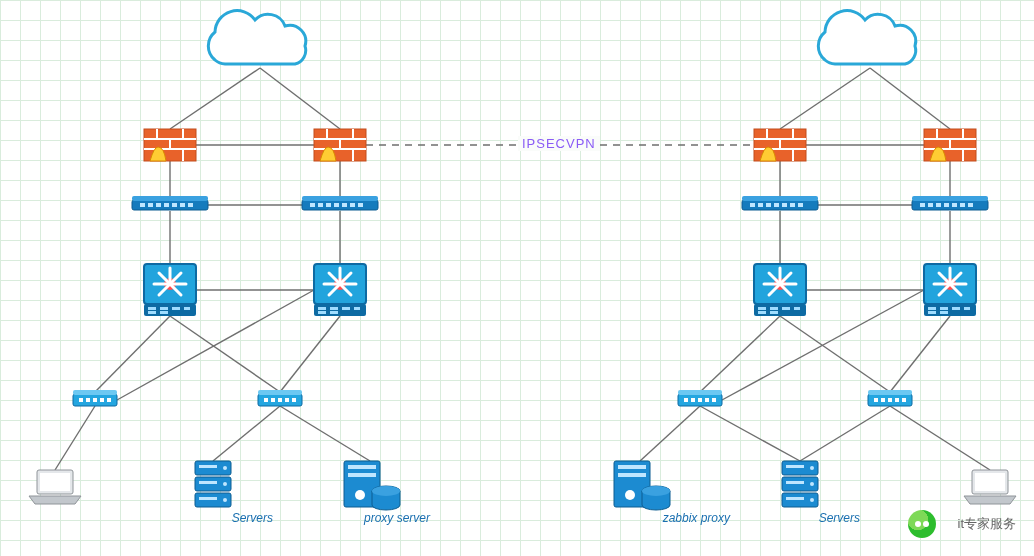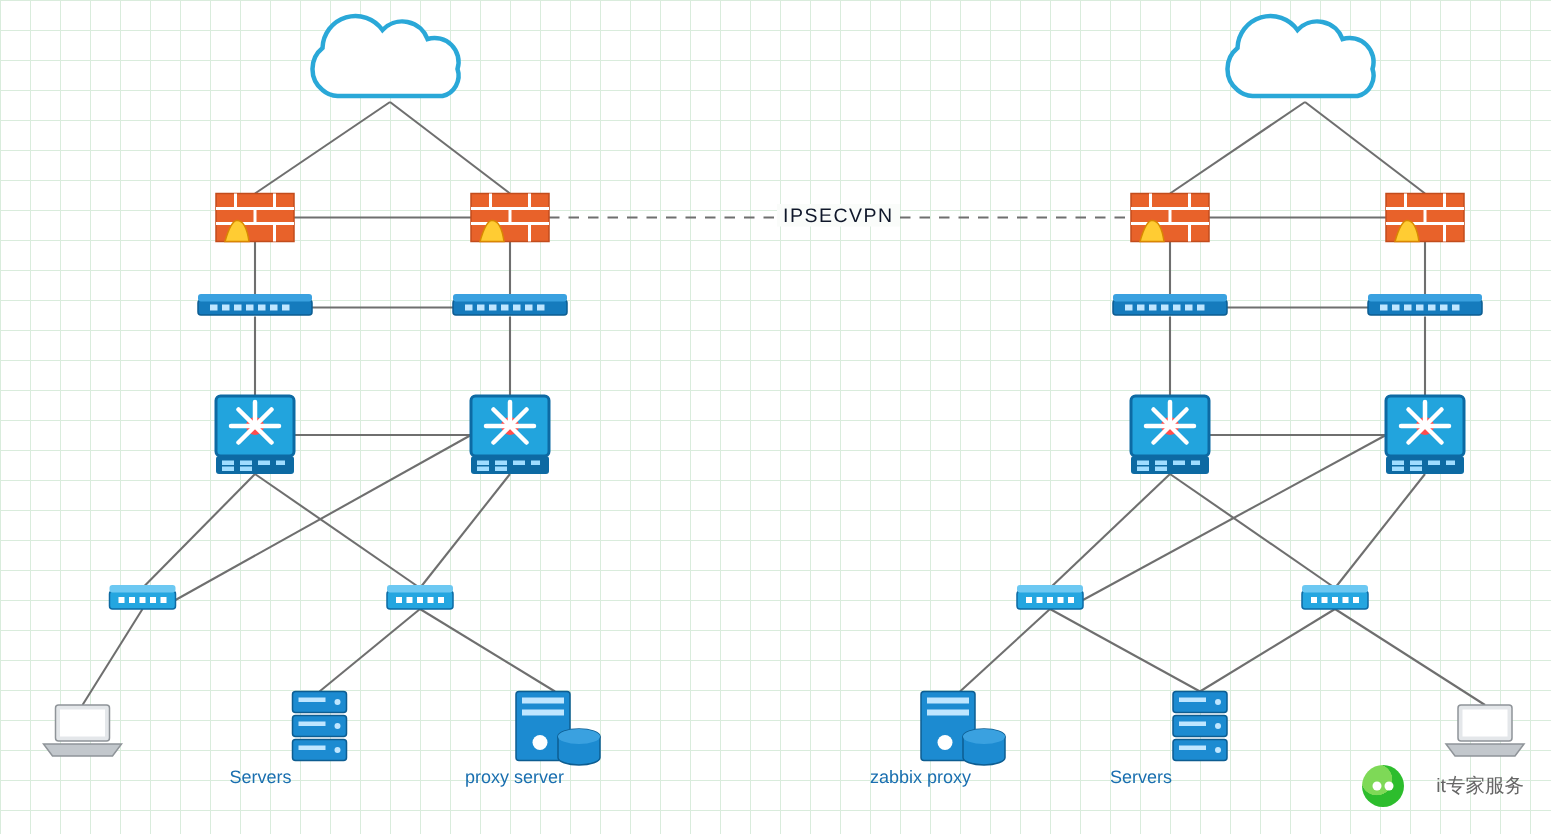--- a/index.html
+++ b/index.html
@@ -14,28 +14,29 @@
       linear-gradient(to bottom, #d9ecdc 1px, transparent 1px),
       #ffffff;
     background-size: 20px 20px;
     overflow: hidden;
   }
   svg.net { position:absolute; top:0; left:0; }
   .lbl {
     position:absolute;
     font-size:12px;
     color:#1a6fb0;
-    text-align:left;
+    text-align:right;
     white-space:nowrap;
+    font-style:italic;
   }
   .linklbl {
     position:absolute;
     font-size:13px;
     letter-spacing:1px;
-    color:#0f172a;
+    color:#8b5cf6;
     background:#fafcfa;
     padding:0 4px;
   }
   .wm {
     position:absolute;
     bottom:18px; right:18px;
     display:flex; align-items:center; gap:22px;
     font-size:13px; color:#666;
   }
   .wm-ico {
@@ -216,20 +217,20 @@
       <use href="#ico-server" x="800" y="485"></use>
       <use href="#ico-laptop" x="990" y="490"></use>
     </g>
 </svg>
 
 <div class="linklbl" id="vpn-label" style="left: 518px; top: 136px;">IPSECVPN</div>
 
 <div id="labels-layer">
     <div class="lbl" style="left: 153px; width: 120px; top: 511px;">Servers</div>
     <div class="lbl" style="left: 310px; width: 120px; top: 511px;">proxy server</div>
-    <div class="lbl" style="left: 580px; width: 120px; top: 511px;">zabbix proxy</div>
+    <div class="lbl" style="left: 610px; width: 120px; top: 511px;">zabbix proxy</div>
     <div class="lbl" style="left: 740px; width: 120px; top: 511px;">Servers</div>
   </div>
 
 <div class="wm">
   <span class="wm-ico"></span>
   <span>it专家服务</span>
 </div>
 
 </body></html>

